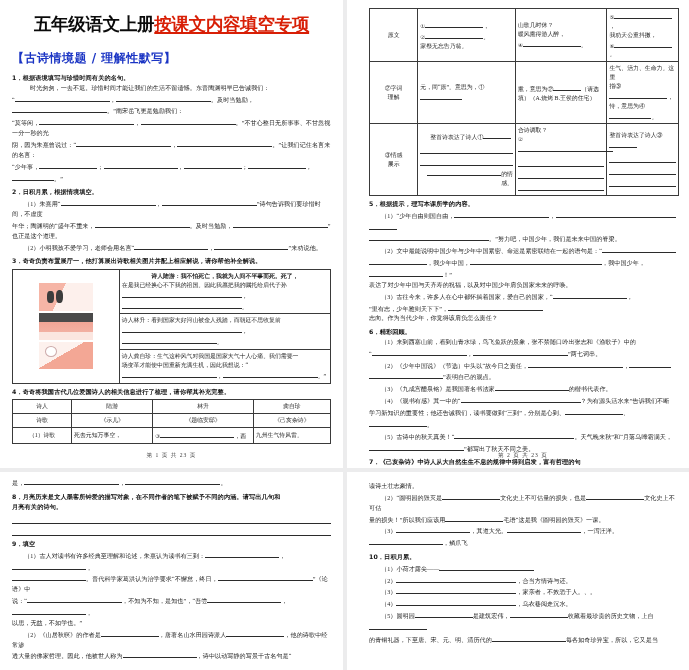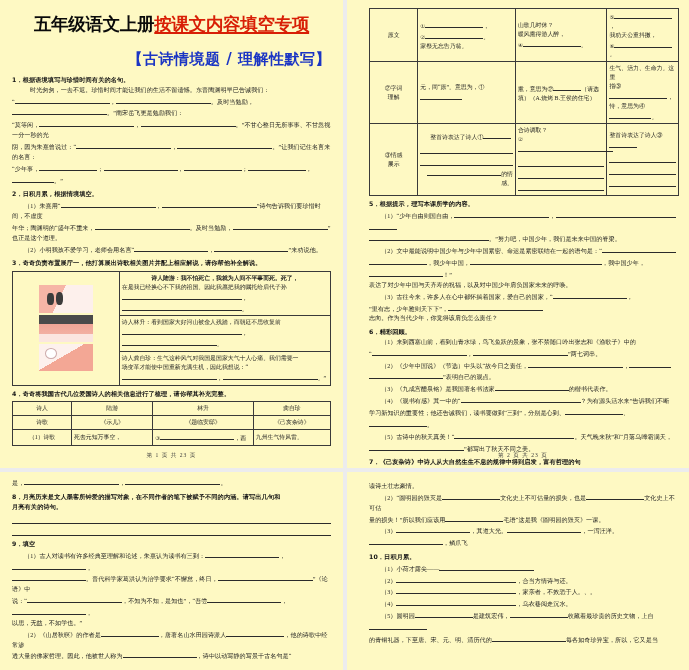--- a/index.html
+++ b/index.html
@@ -10,21 +10,21 @@
     overflow:hidden;
   }
   .sheet-grid{
     position:absolute;inset:0;
     display:grid;
     grid-template-columns:345px 344px;
     grid-template-rows:470px 200px;
   }
   .page{
     position:relative;
-    background:#fef9c3;
+    background:#ffffff;
     overflow:hidden;
     box-sizing:border-box;
   }
   .page.p1{margin:0 2px 2px 0;}
   .page.p2{margin:0 0 2px 2px;}
   .page.p3{margin:2px 2px 0 0;}
   .page.p4{margin:2px 0 0 2px;}
   .pad{
     position:absolute;
     left:12px;right:12px;top:10px;bottom:6px;
@@ -45,24 +45,24 @@
     margin:4px 0 2px 0;
     white-space:nowrap;
   }
   .doc-title .red{
     color:#d81f06;
     text-decoration:underline;
     text-decoration-thickness:2px;
     text-underline-offset:2px;
   }
   .doc-sub{
-    text-align:right;
+    text-align:left;
     font-family:"DejaVu Sans", sans-serif;
     font-weight:bold;
-    font-size:15px;
+    font-size:12px;
     color:#1b35c4;
     letter-spacing:0.5px;
     margin:16px 0 6px 0;
     white-space:nowrap;
   }
 
   
   .qhead{
     font-family:"DejaVu Sans", sans-serif;
     font-weight:bold;

